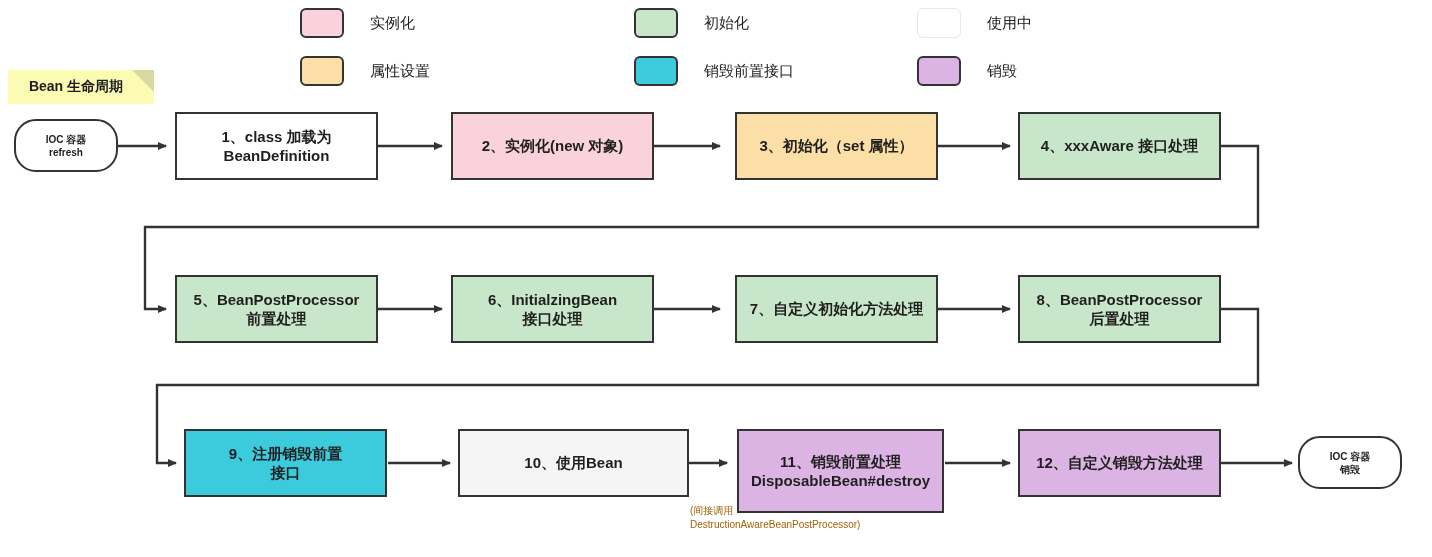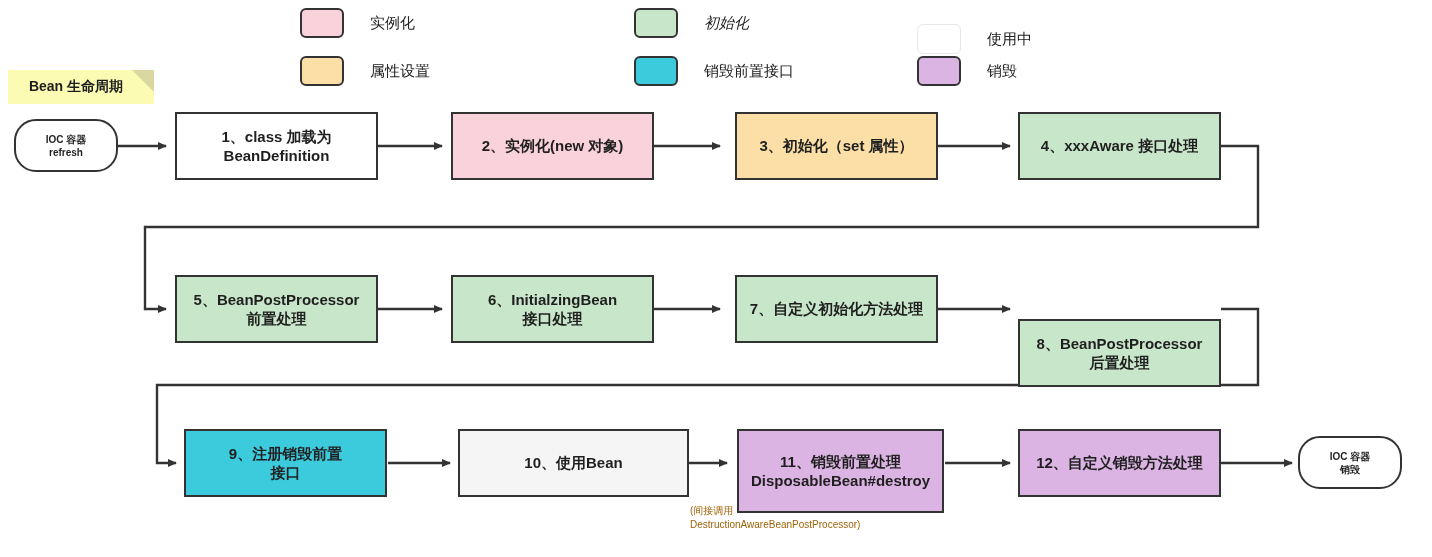--- a/index.html
+++ b/index.html
@@ -80,25 +80,25 @@
       <path d="M664,463 L727,463"></path>
       <path d="M945,463 L1010,463"></path>
       <path d="M1221,463 L1292,463"></path>
     </g>
   </svg>
 
   <div class="legend-item" style="left:300px;top:8px;">
     <span class="swatch" style="background:#fad2dc;"></span>
     <span class="legend-label">实例化</span>
   </div>
-  <div class="legend-item" style="left:634px;top:8px;font-style:italic;">
+  <div class="legend-item" style="left:634px;top:8px;">
     <span class="swatch" style="background:#c8e6c9;"></span>
     <span class="legend-label">初始化</span>
   </div>
-  <div class="legend-item" style="left:917px;top:24px;">
+  <div class="legend-item" style="left:917px;top:8px;">
     <span class="swatch plain" style="background:#ffffff;"></span>
     <span class="legend-label">使用中</span>
   </div>
 
   <div class="legend-item" style="left:300px;top:56px;">
     <span class="swatch" style="background:#fbdfa7;"></span>
     <span class="legend-label">属性设置</span>
   </div>
   <div class="legend-item" style="left:634px;top:56px;">
     <span class="swatch" style="background:#3ccbdd;"></span>
@@ -127,21 +127,21 @@
   <div class="node" style="left:1018px;top:112px;width:203px;height:68px;background:#c8e6c9;">4、xxxAware 接口处理</div>
 
   <div class="node" style="left:175px;top:275px;width:203px;height:68px;background:#c8e6c9;">5、BeanPostProcessor
 前置处理</div>
 
   <div class="node" style="left:451px;top:275px;width:203px;height:68px;background:#c8e6c9;">6、InitialzingBean
 接口处理</div>
 
   <div class="node" style="left:735px;top:275px;width:203px;height:68px;background:#c8e6c9;">7、自定义初始化方法处理</div>
 
-  <div class="node" style="left:1018px;top:275px;width:203px;height:68px;background:#c8e6c9;margin-top:44px;">8、BeanPostProcessor
+  <div class="node" style="left:1018px;top:275px;width:203px;height:68px;background:#c8e6c9;">8、BeanPostProcessor
 后置处理</div>
 
   <div class="node" style="left:184px;top:429px;width:203px;height:68px;background:#3ccbdd;">9、注册销毁前置
 接口</div>
 
   <div class="node" style="left:458px;top:429px;width:231px;height:68px;background:#f5f5f5;">10、使用Bean</div>
 
   <div class="node" style="left:737px;top:429px;width:207px;height:84px;background:#dcb4e4;">11、销毁前置处理
 DisposableBean#destroy</div>
 

